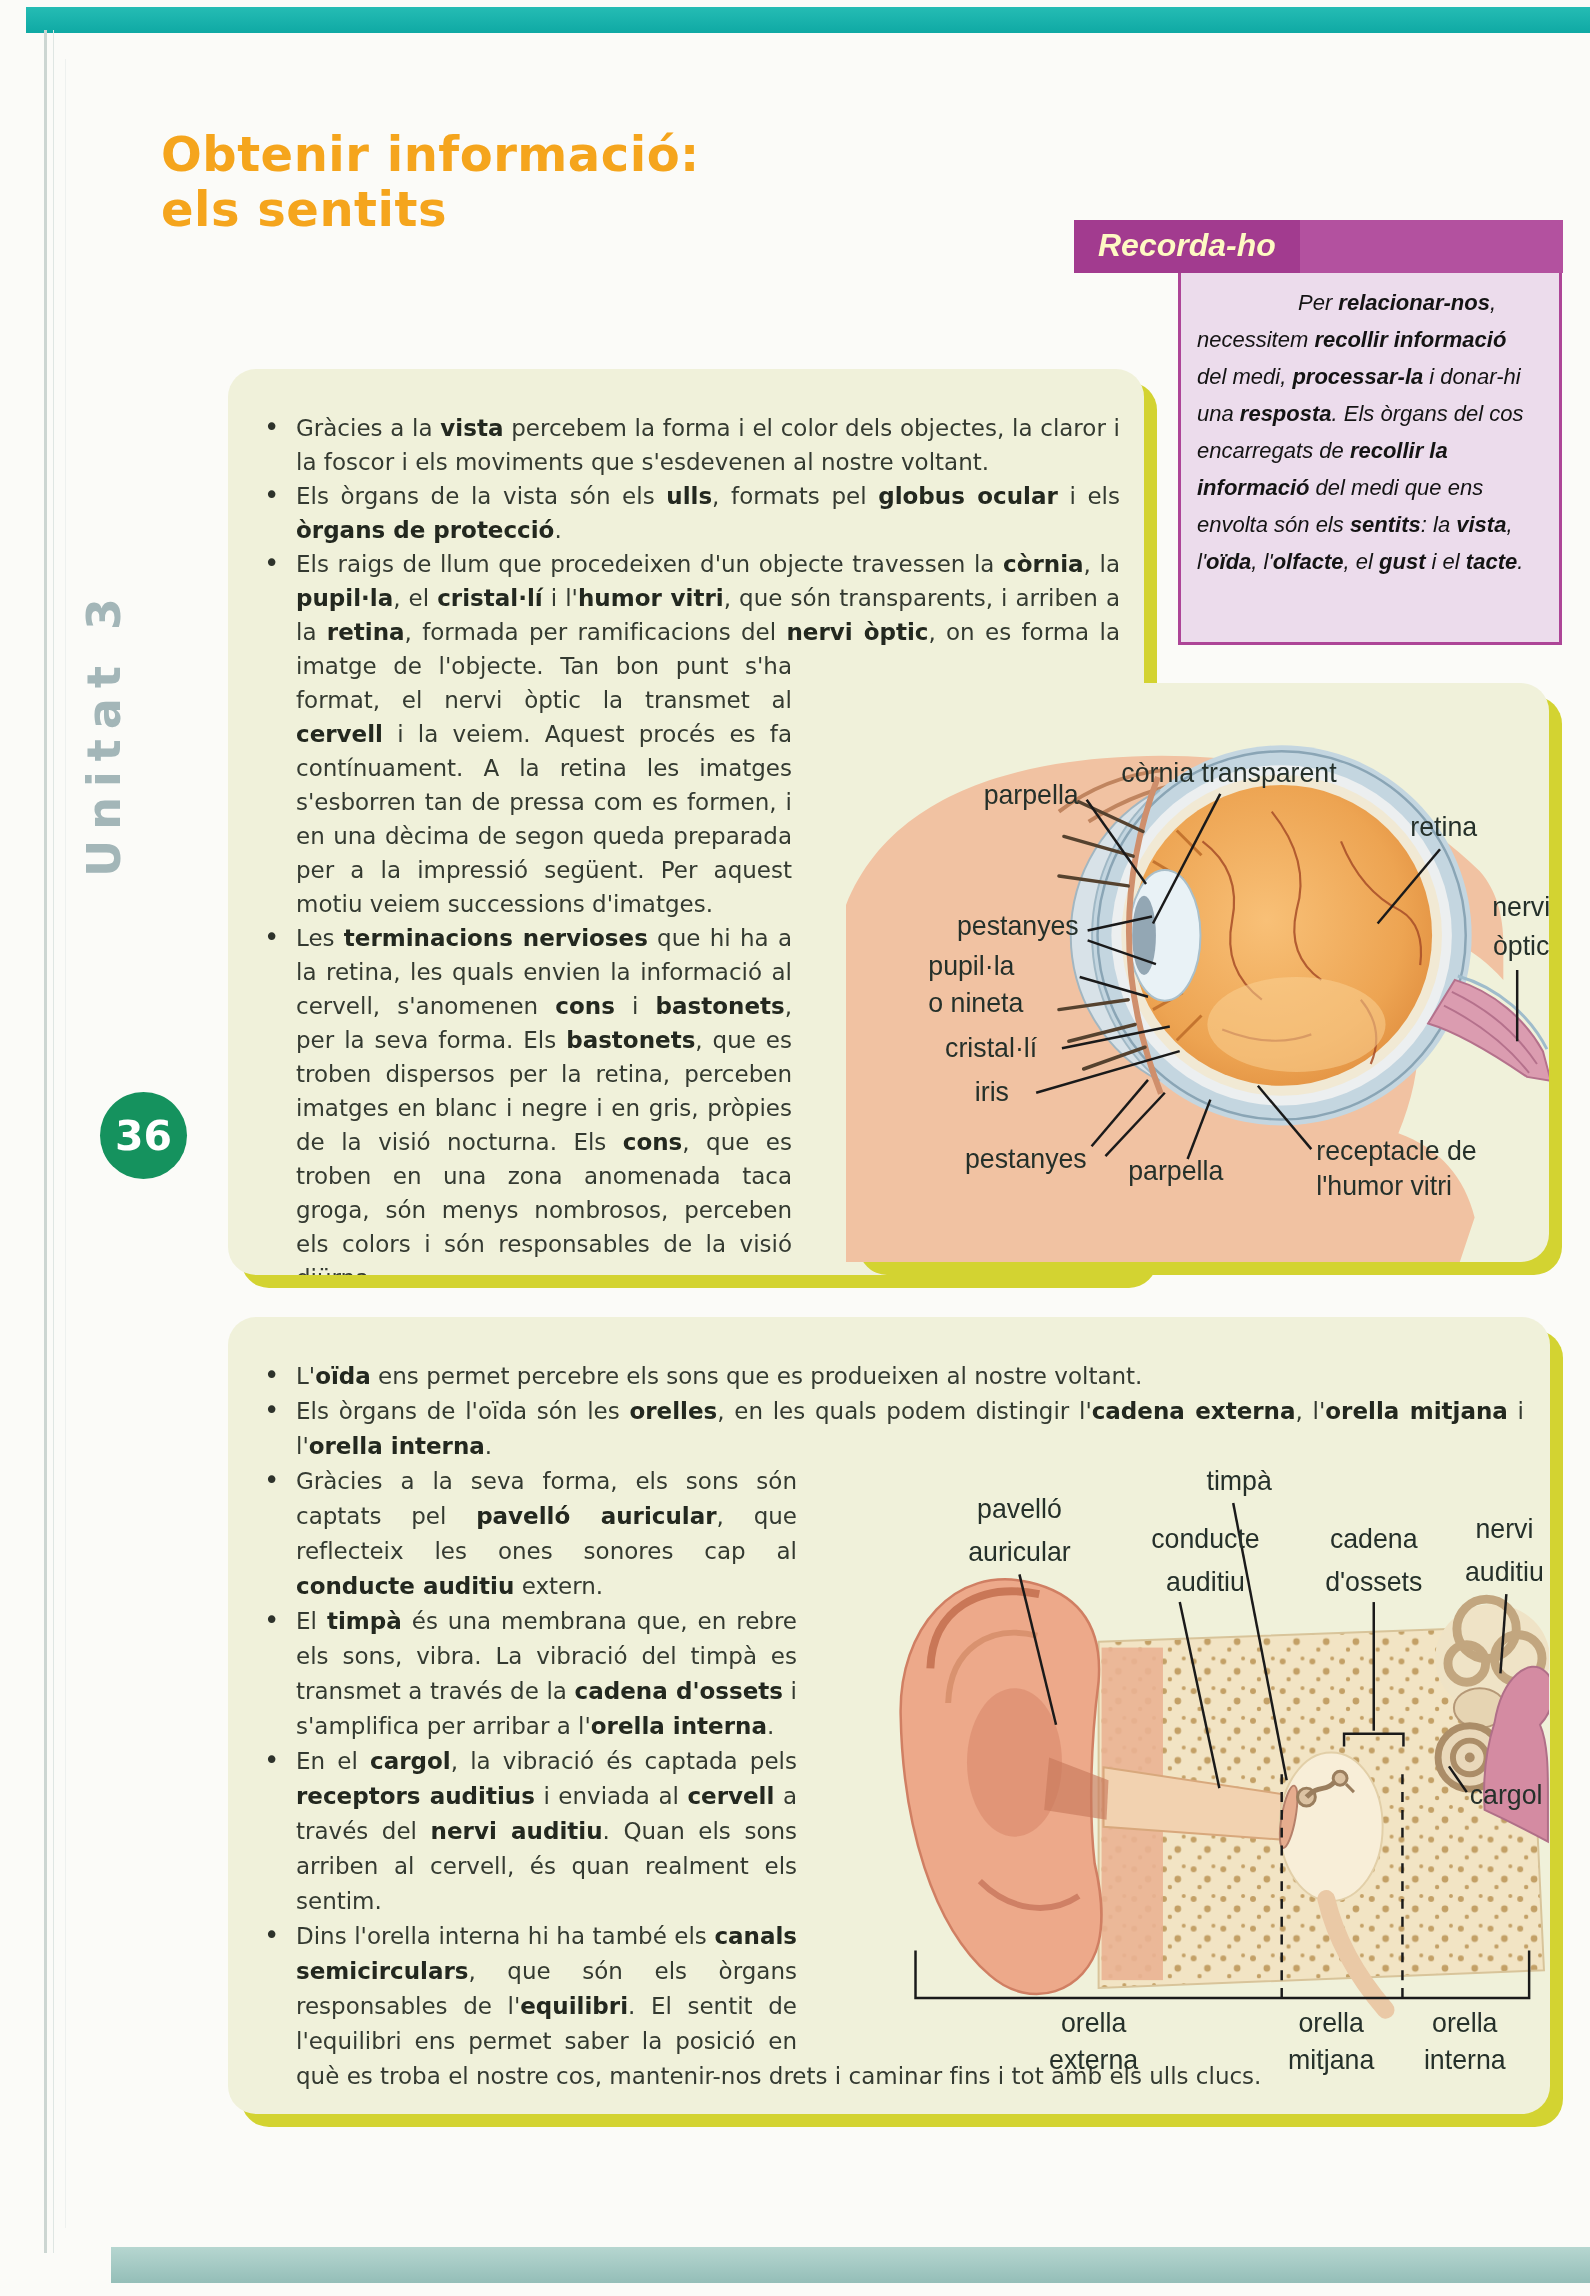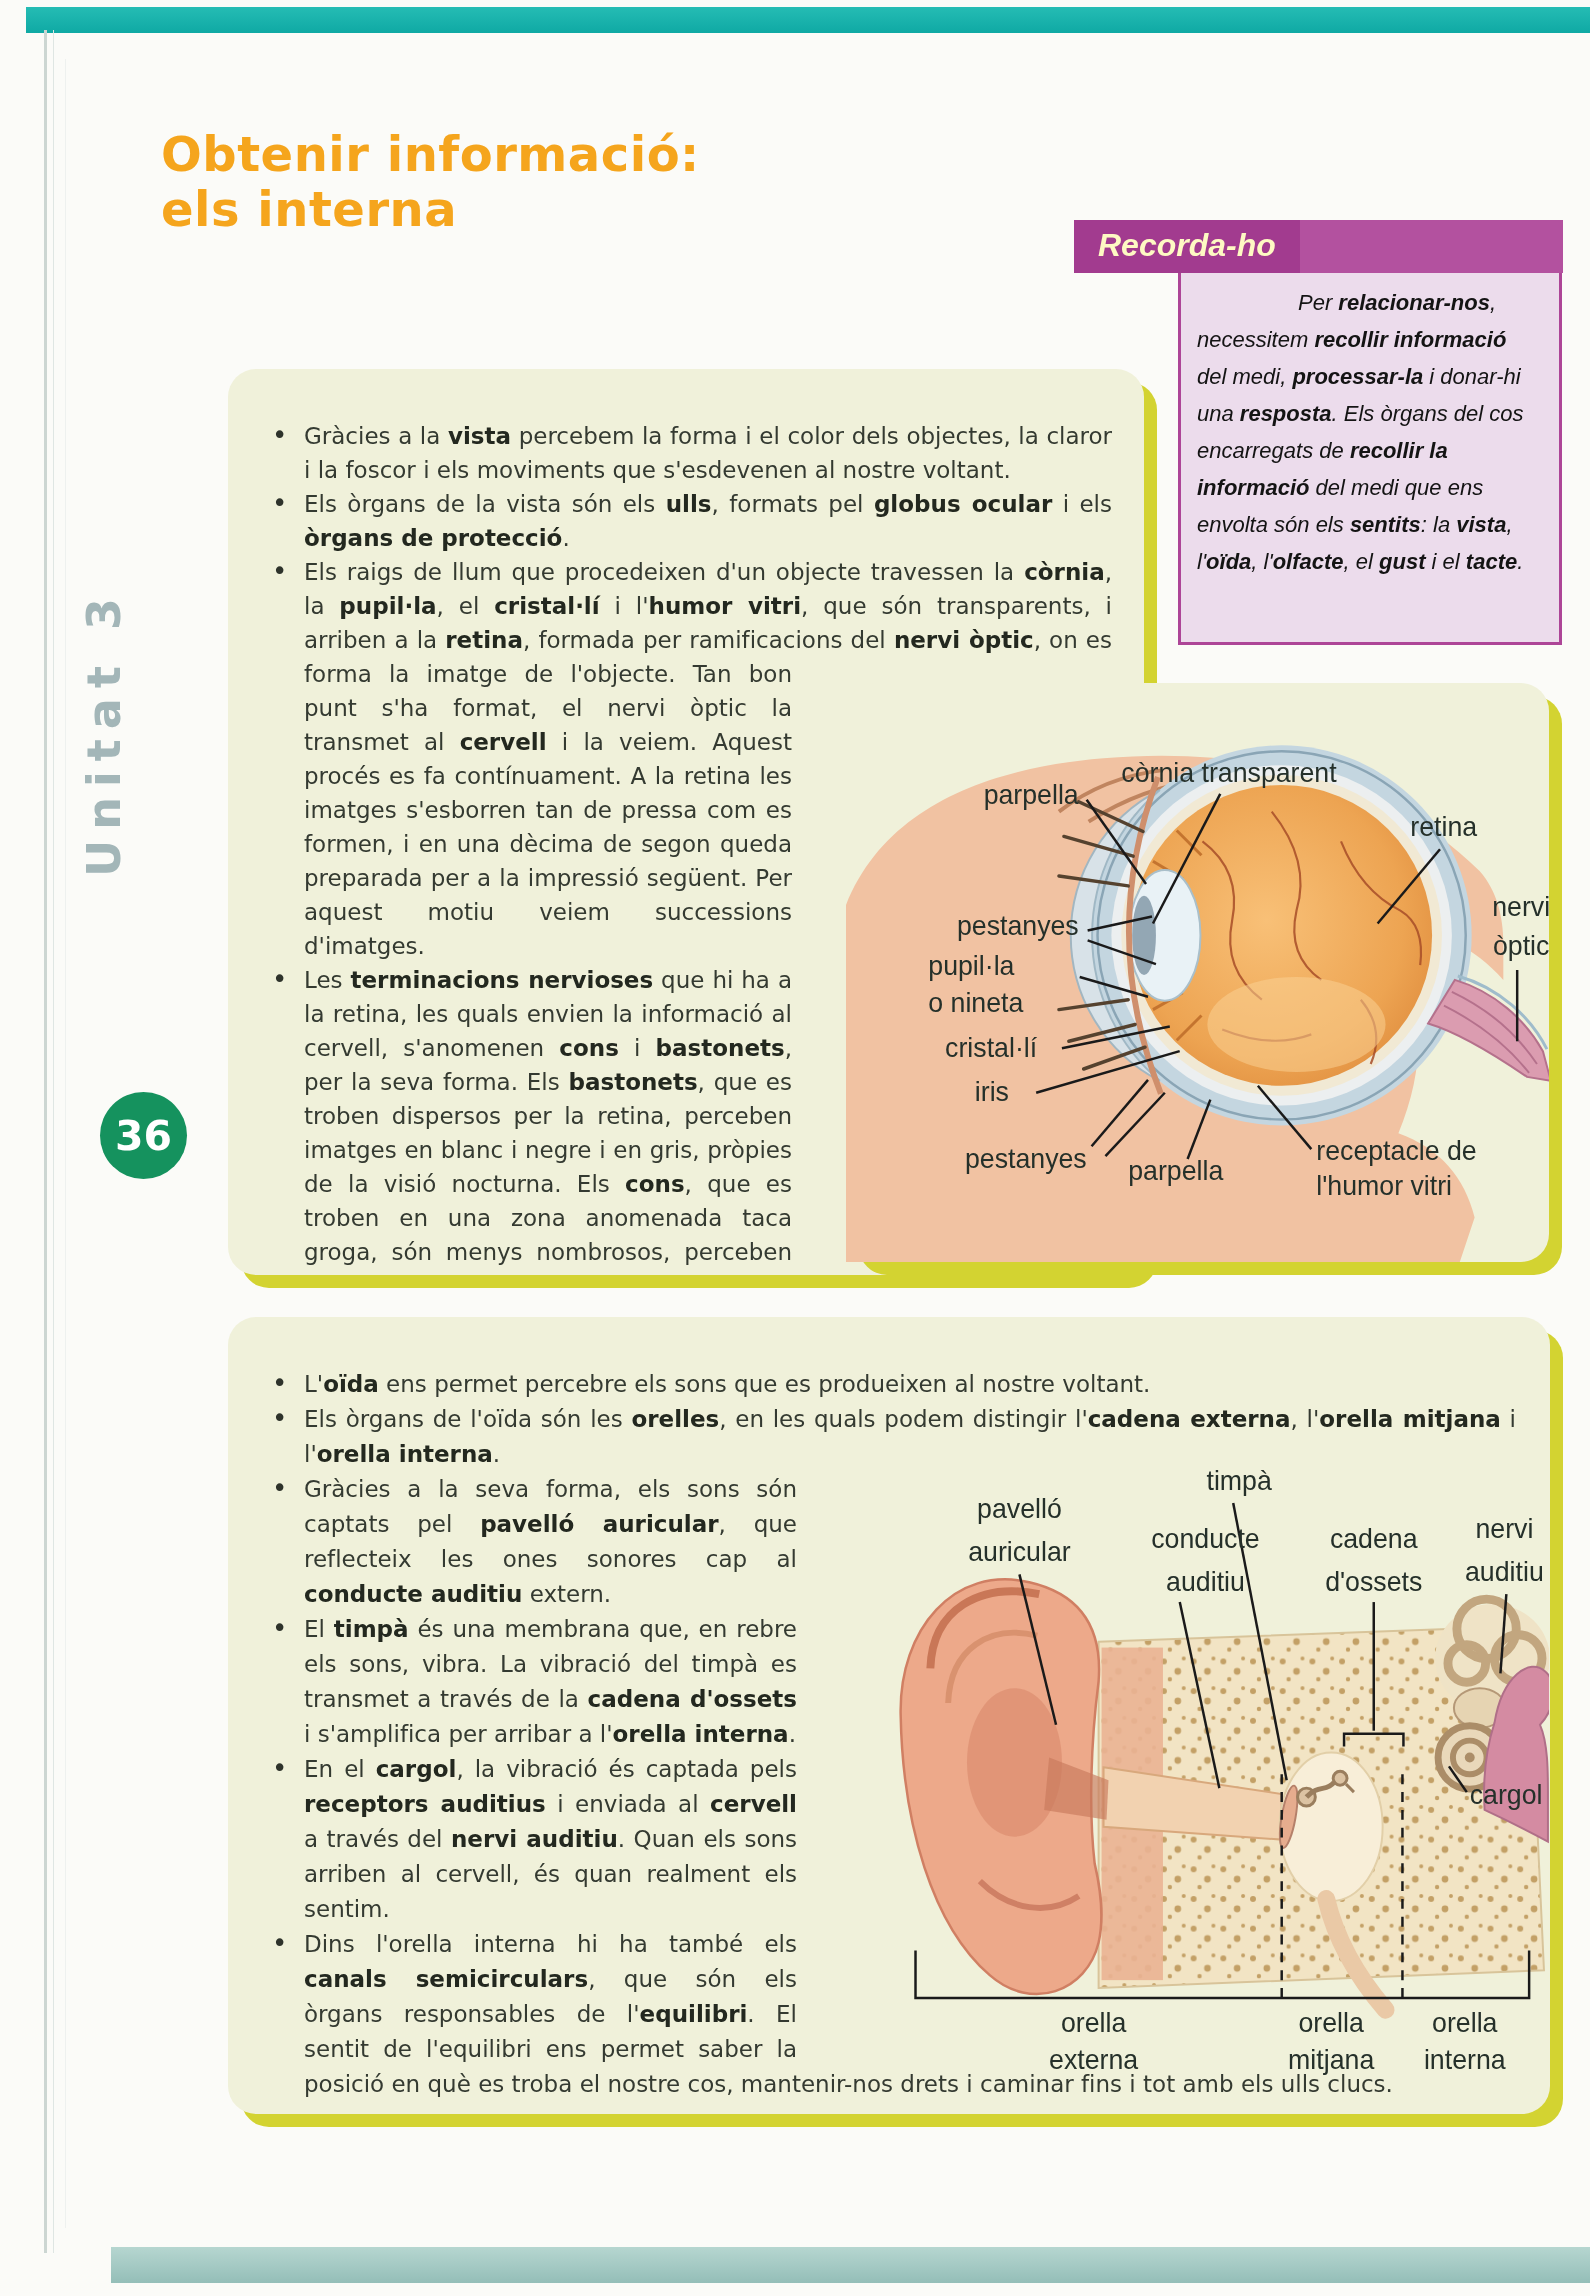--- a/index.html
+++ b/index.html
@@ -39,21 +39,21 @@
   
   .panel{background:#f0f1da;border-radius:28px;box-shadow:13px 13px 0 #d3d331;}
   .vision-box{position:absolute;left:228px;top:369px;width:916px;height:906px;
               padding:42px 24px 30px 30px;box-sizing:border-box;overflow:hidden;}
   .hearing-box{position:absolute;left:228px;top:1317px;width:1322px;height:797px;
                padding:42px 26px 30px 30px;box-sizing:border-box;overflow:hidden;}
   .eye-panel{position:absolute;left:846px;top:683px;width:703px;height:579px;}
   .eye-panel svg{position:absolute;left:0;top:0;}
   .ear-art{position:absolute;left:861px;top:1416px;width:688px;height:673px;}
   
-  .bullets{list-style:none;margin:8px;padding:0;color:#343a31;}
+  .bullets{list-style:none;margin:0;padding:0;color:#343a31;}
   .vision-box .bullets{font-size:23px;line-height:34px;}
   .hearing-box .bullets{font-size:23px;line-height:35px;}
   .bullet{position:relative;padding-left:38px;text-align:justify;}
   .bullet::before{content:"\2022";position:absolute;left:6px;top:-1px;font-size:26px;color:#2e332b;}
   .bullet strong{font-weight:700;color:#23281f;}
   .eye-spacer{float:right;width:328px;height:837px;shape-outside:inset(267px 0 0 0);}
   .ear-spacer{float:right;width:727px;height:693px;shape-outside:inset(117px 0 0 0);}
   
   .lbl{font-family:"Liberation Sans",sans-serif;font-size:27px;fill:#25302a;}
   .leader{stroke:#1a1a1a;stroke-width:2.5;fill:none;}
@@ -67,21 +67,21 @@
   <div class="top-bar"></div>
   <div class="edge1"></div>
   <div class="edge2"></div>
   <div class="edge3"></div>
 
   <div class="unit-label">Unitat 3</div>
   <div class="page-badge">36</div>
 
   <header class="title">
     <div>Obtenir informació:</div>
-    <div>els interna</div>
+    <div>els sentits</div>
   </header>
 
   <aside class="recorda-box">
     <p class="recorda-body">Per <strong>relacionar-nos</strong>, necessitem <strong>recollir informació</strong> del medi, <strong>processar-la</strong> i donar-hi una <strong>resposta</strong>. Els òrgans del cos encarregats de <strong>recollir la informació</strong> del medi que ens envolta són els <strong>sentits</strong>: la <strong>vista</strong>, l'<strong>oïda</strong>, l'<strong>olfacte</strong>, el <strong>gust</strong> i el <strong>tacte</strong>.</p>
   </aside>
   <div class="recorda-band">
     <span class="recorda-tab">Recorda-ho</span>
   </div>
 
   <section class="panel vision-box">

